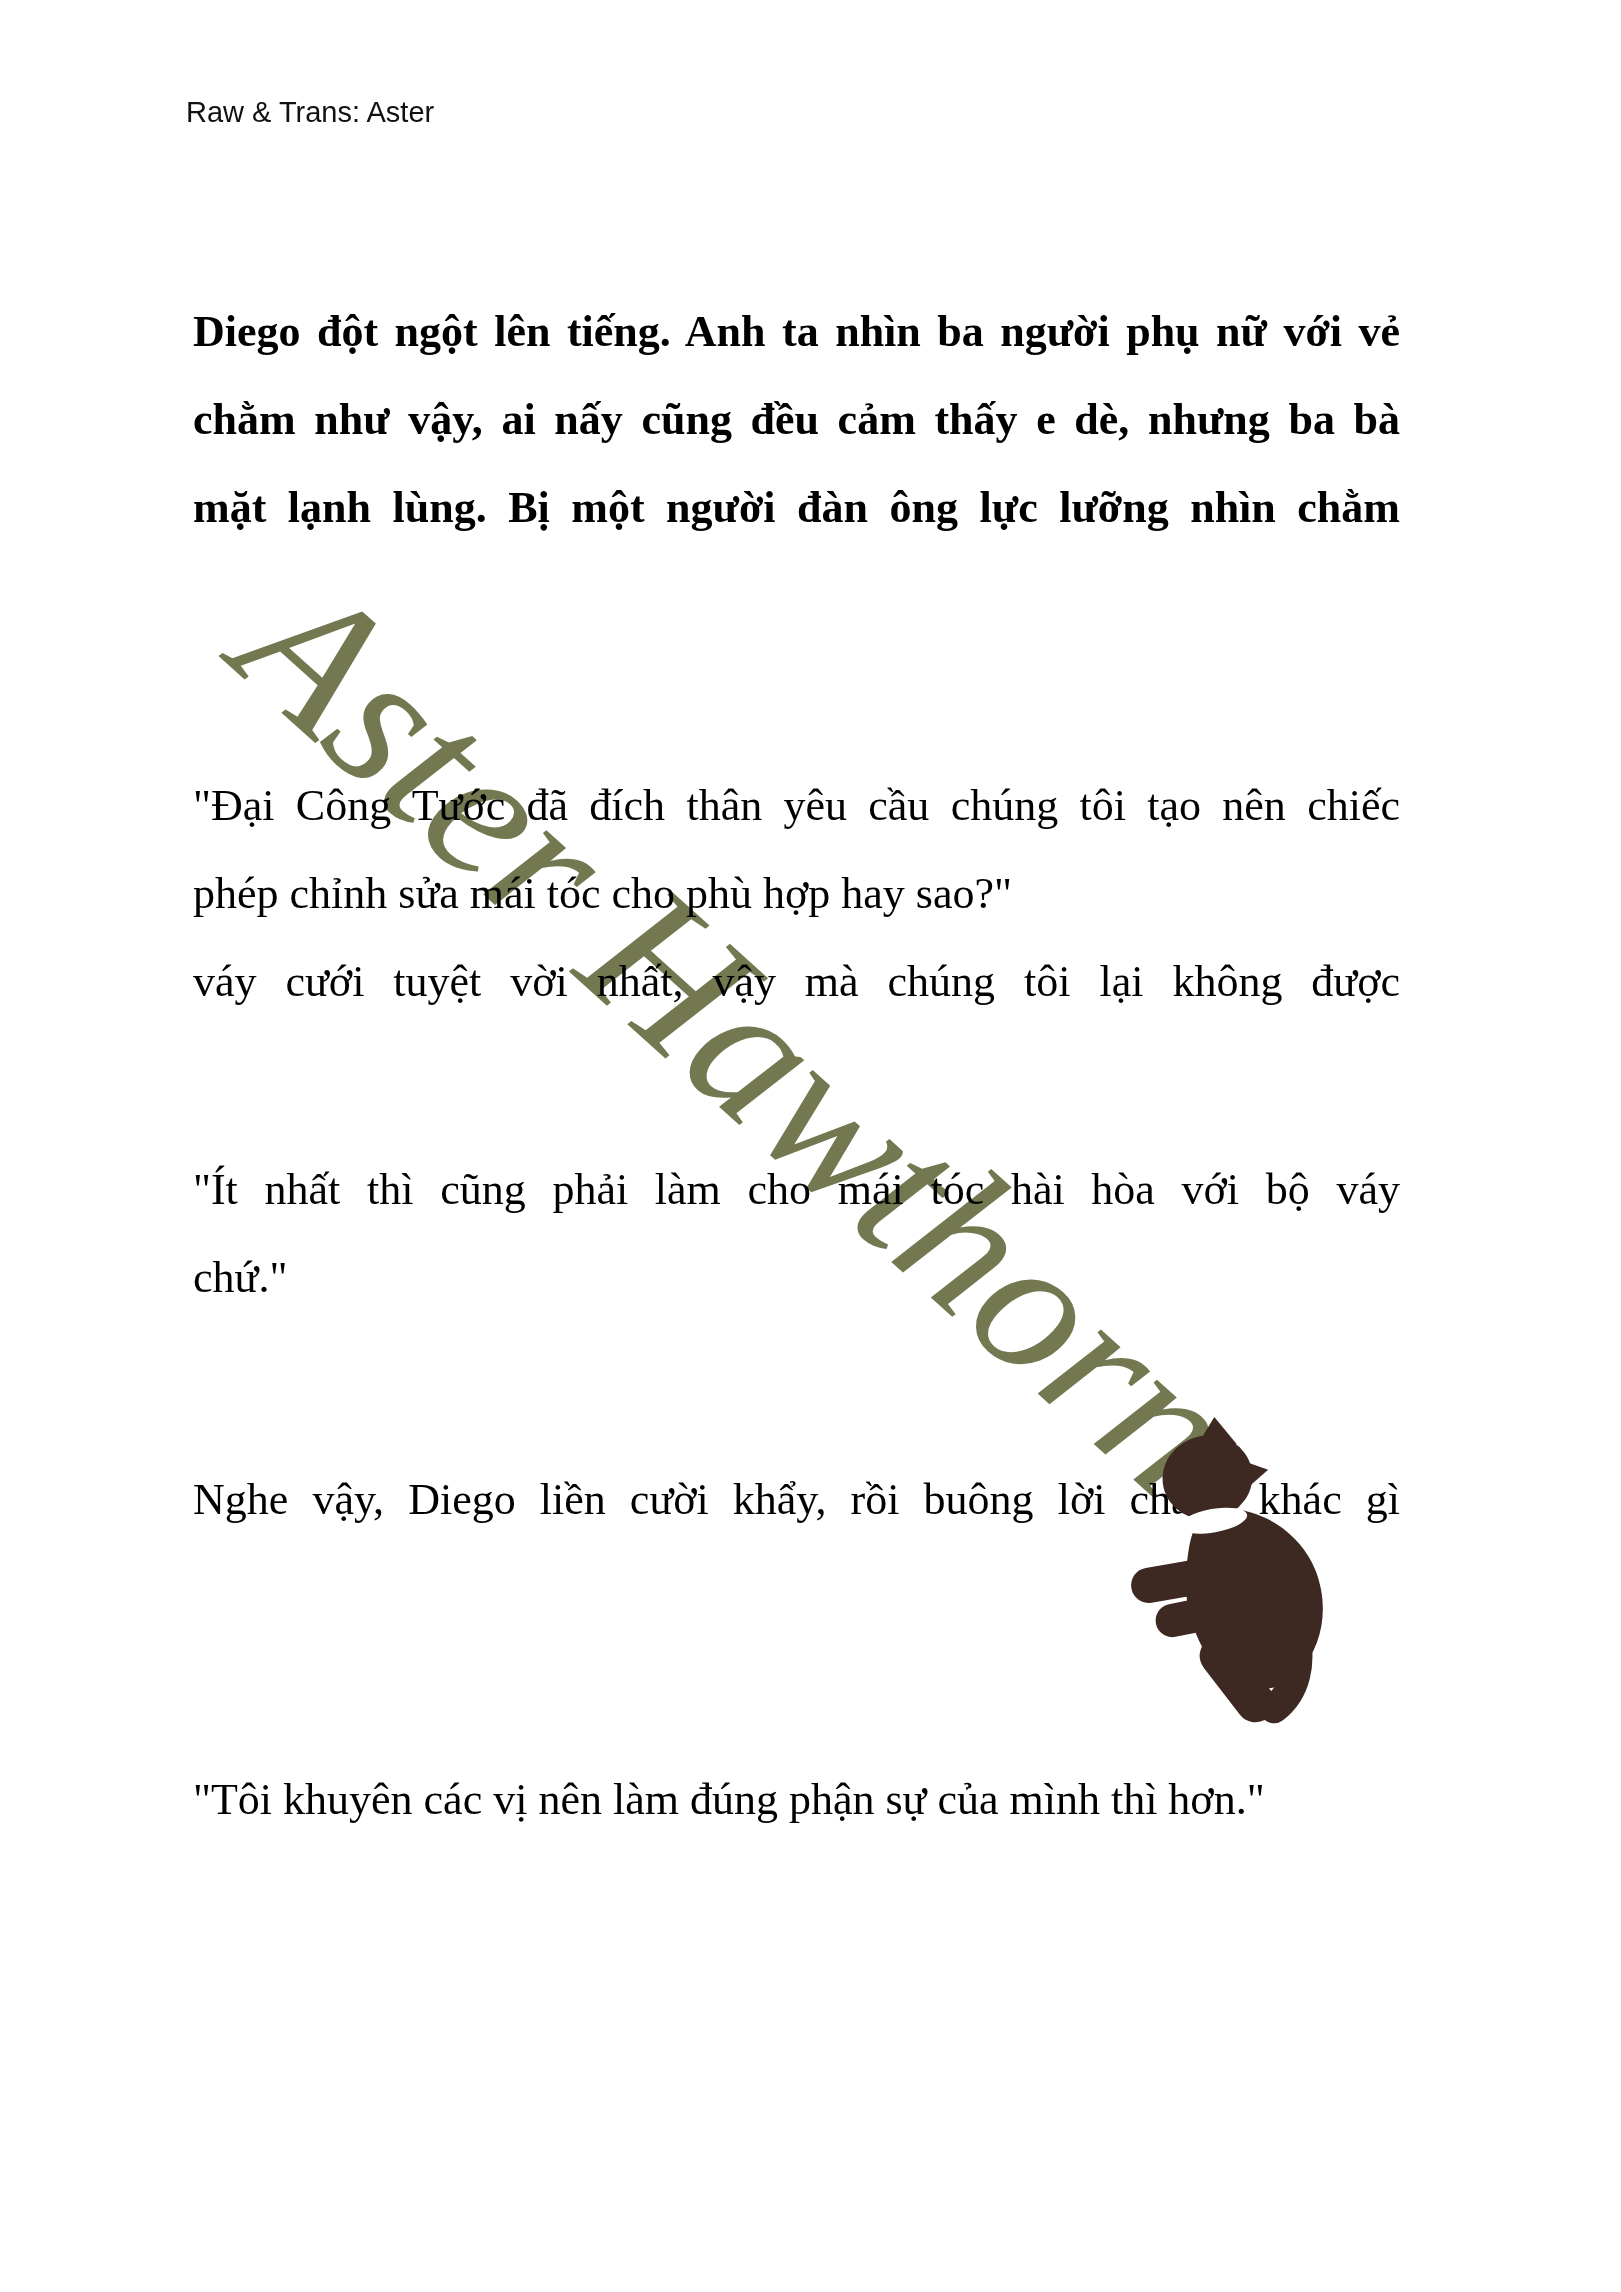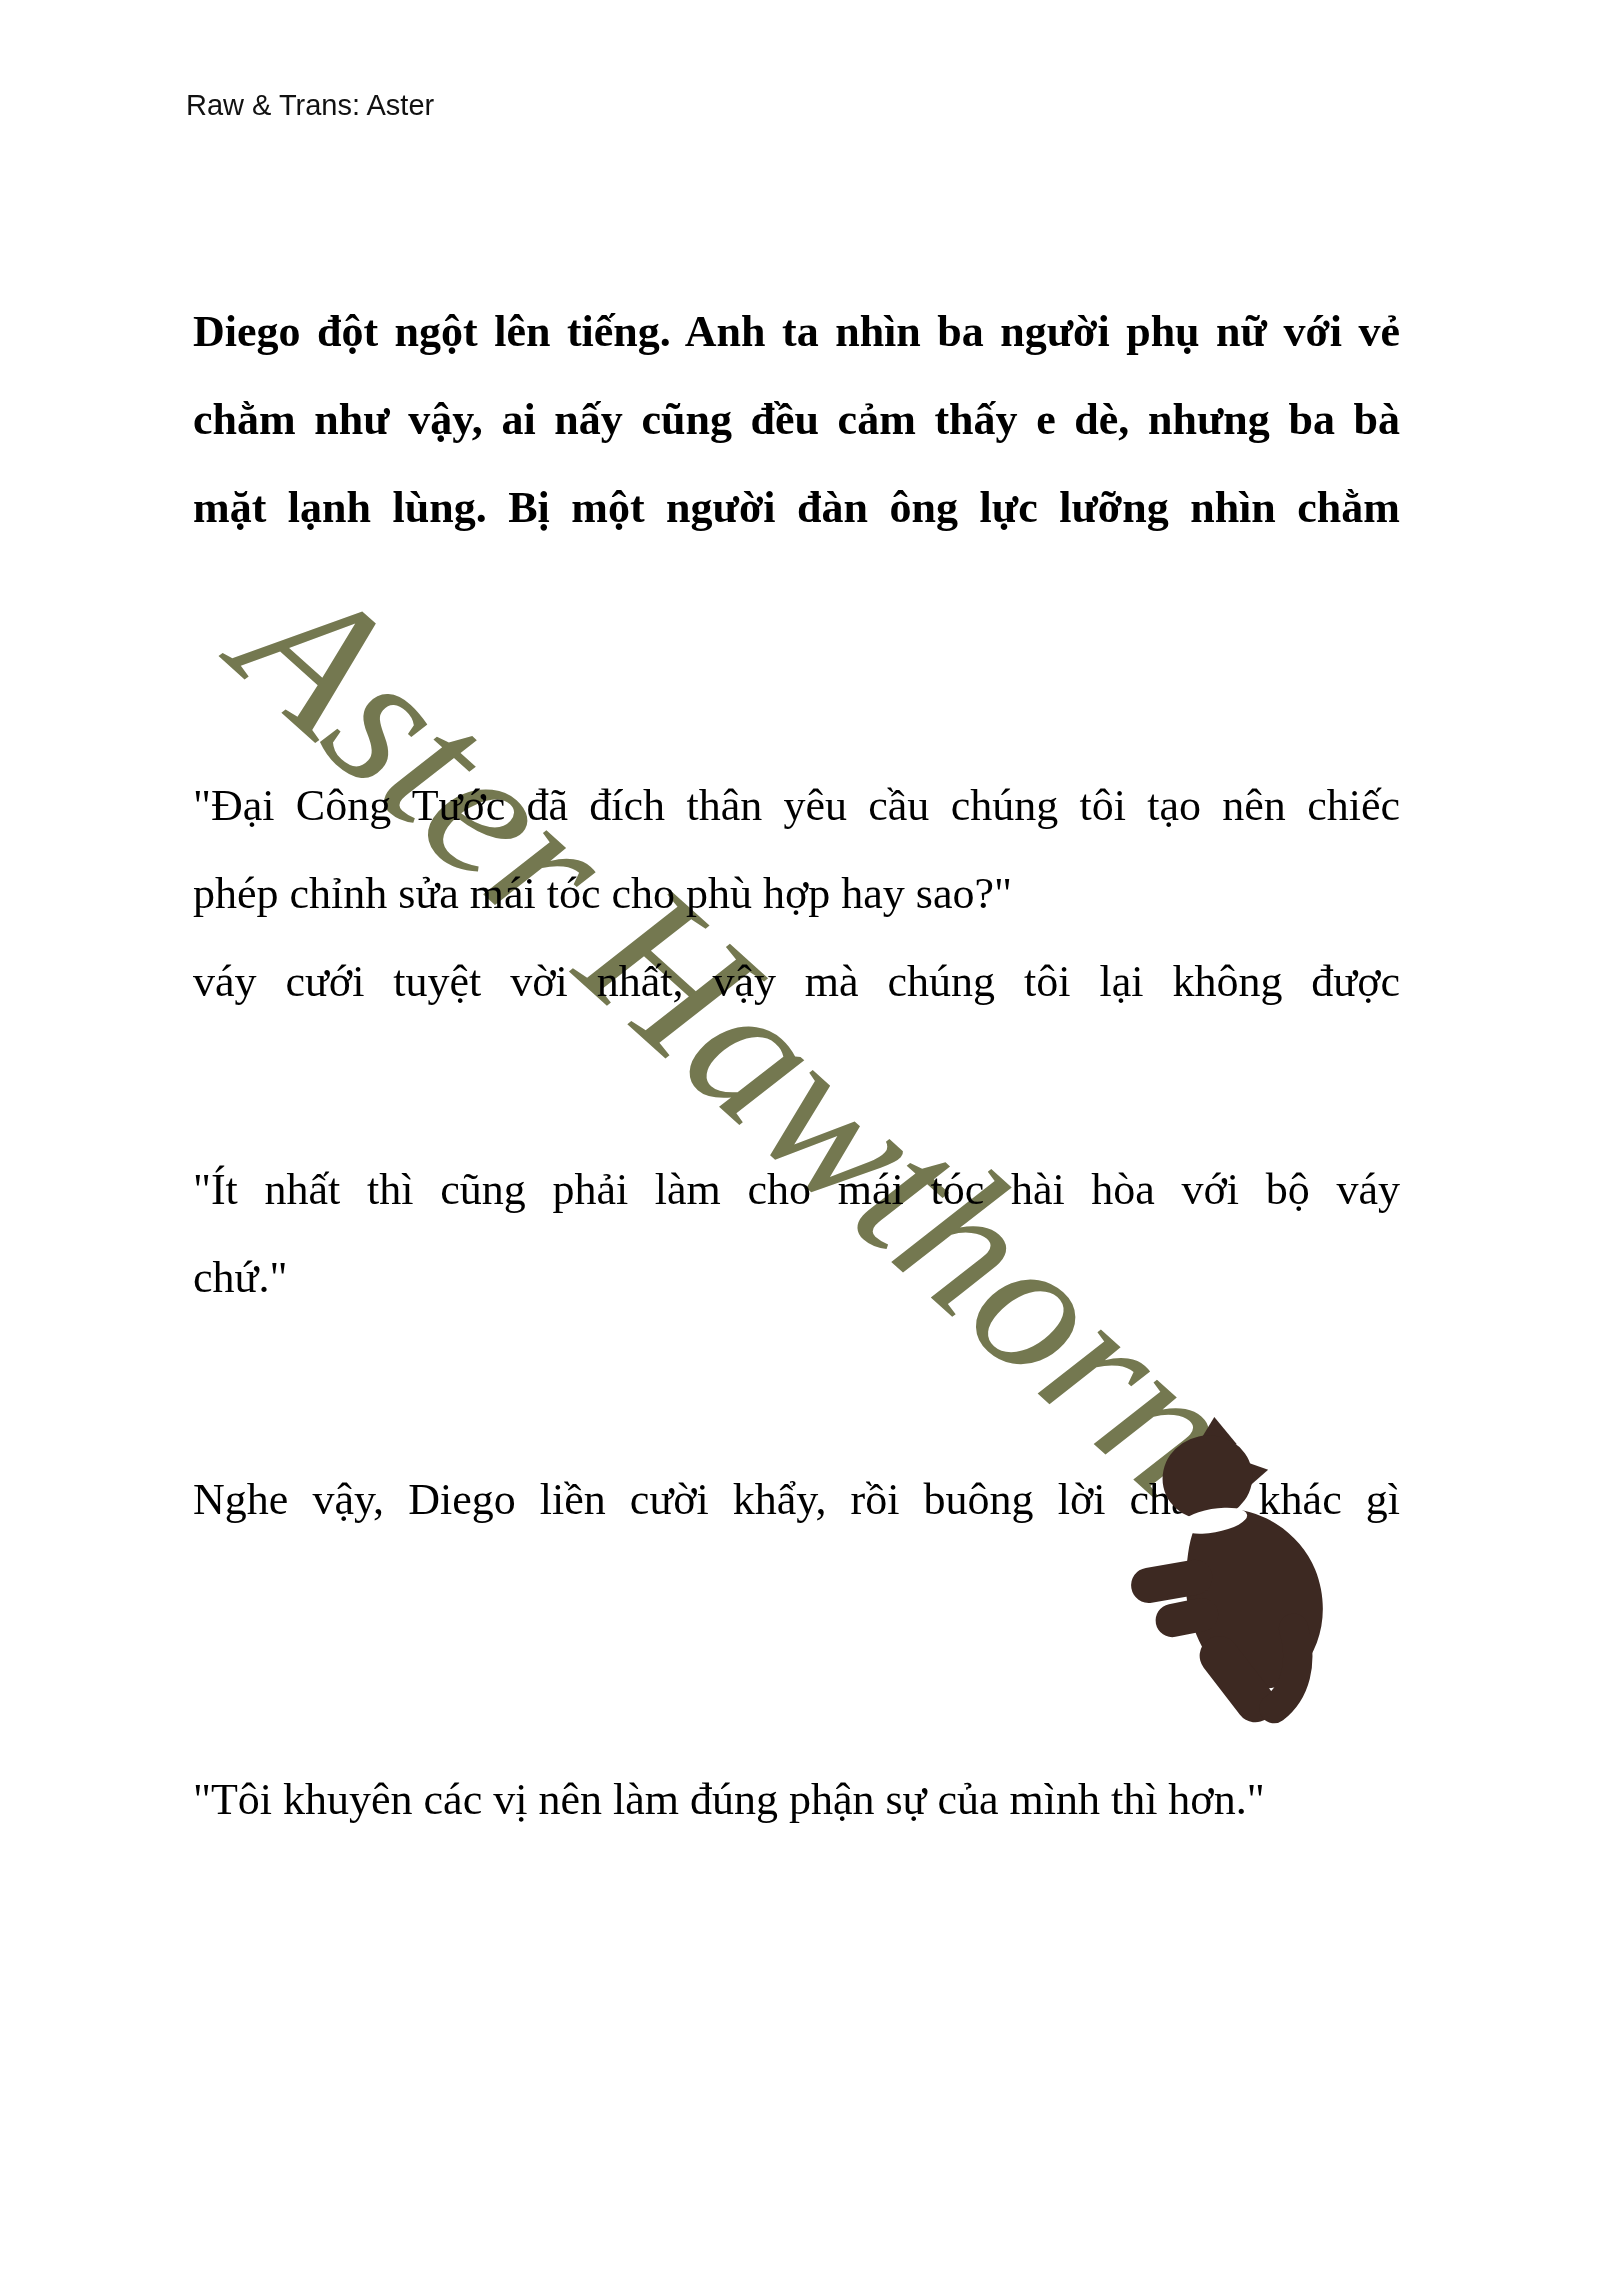--- a/index.html
+++ b/index.html
@@ -11,21 +11,21 @@
     position:relative;
     width:1621px;height:2293px;
     margin:0 auto;
     background:#ffffff;
     overflow:hidden;
     font-family:"Liberation Serif","DejaVu Serif",serif;
     color:#000;
   }
   .header{
     position:absolute;
-    left:186px;top:88px;
+    left:186px;top:95px;
     font-family:"Liberation Sans","DejaVu Sans",sans-serif;
     font-size:29px;
     line-height:35px;
     color:#111;
     z-index:3;
   }
   .watermark{
     position:absolute;
     left:343px;top:534px;
     transform:rotate(42deg);

